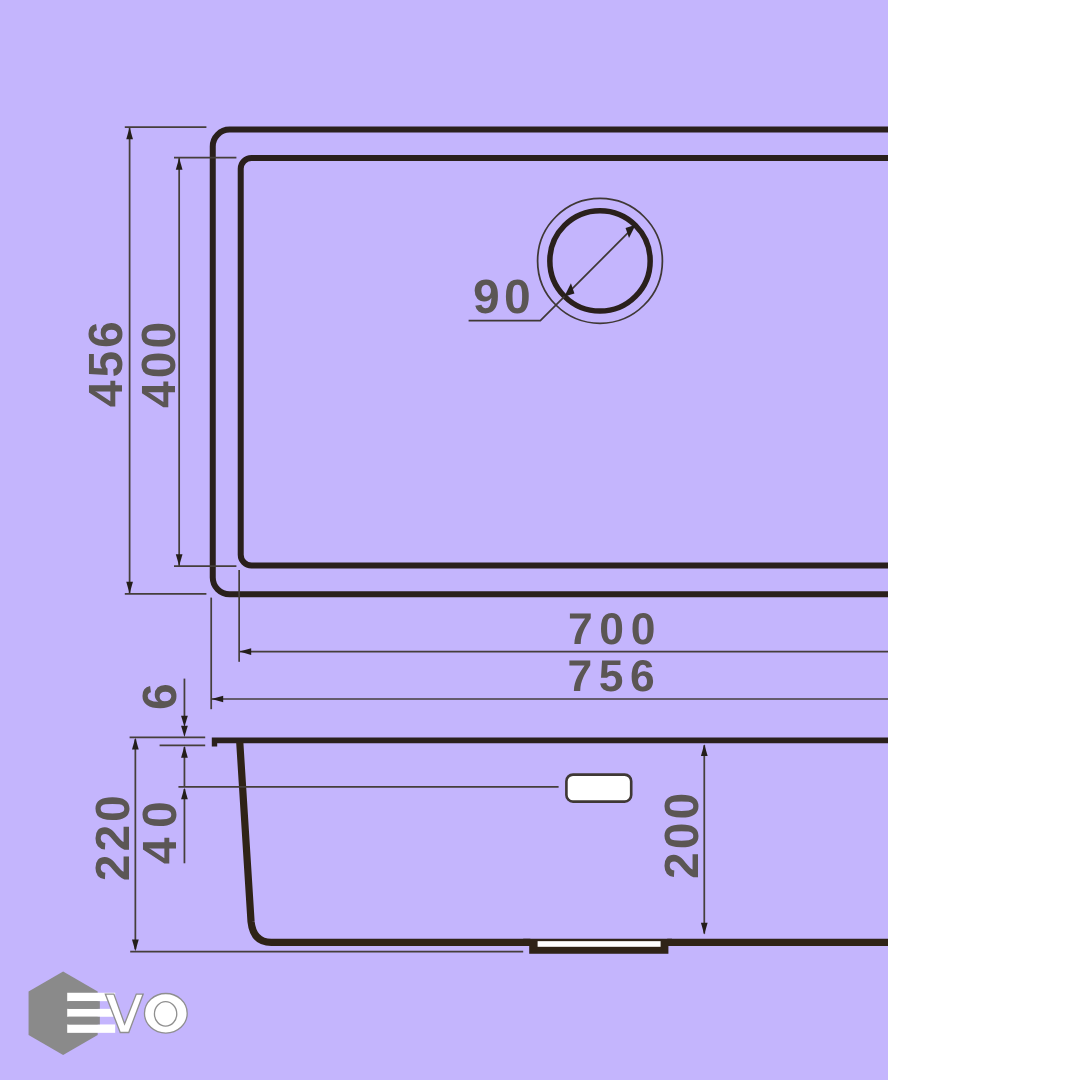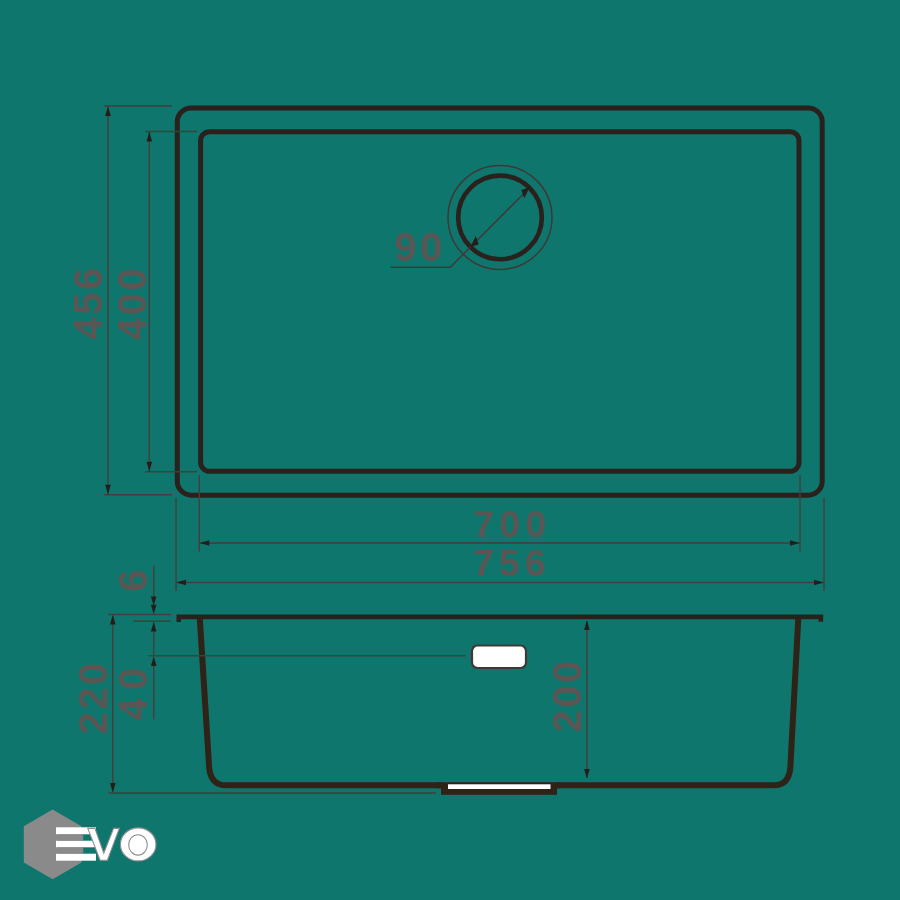--- a/index.html
+++ b/index.html
@@ -1,16 +1,16 @@
 <!DOCTYPE html>
 <html><head>
 <meta charset="utf-8">
 <style>
   html,body{margin:0;padding:0;background:#ffffff;}
-  .wrap{width:900px;height:900px;position:relative;background:#0f766e;overflow:hidden;}
+  .wrap{width:740px;height:900px;position:relative;background:#c4b5fd;overflow:hidden;}
   svg{position:absolute;top:0;left:0;}
   text{font-family:"Liberation Sans", sans-serif;font-weight:bold;fill:#5b5654;}
 </style>
 </head>
 <body>
 <div class="wrap">
 <svg width="900" height="900" viewBox="0 0 900 900">
 
   <g stroke="#2a201c" fill="none">
     <rect x="177.3" y="108" width="644.9" height="387.2" rx="14" stroke-width="5"></rect>

